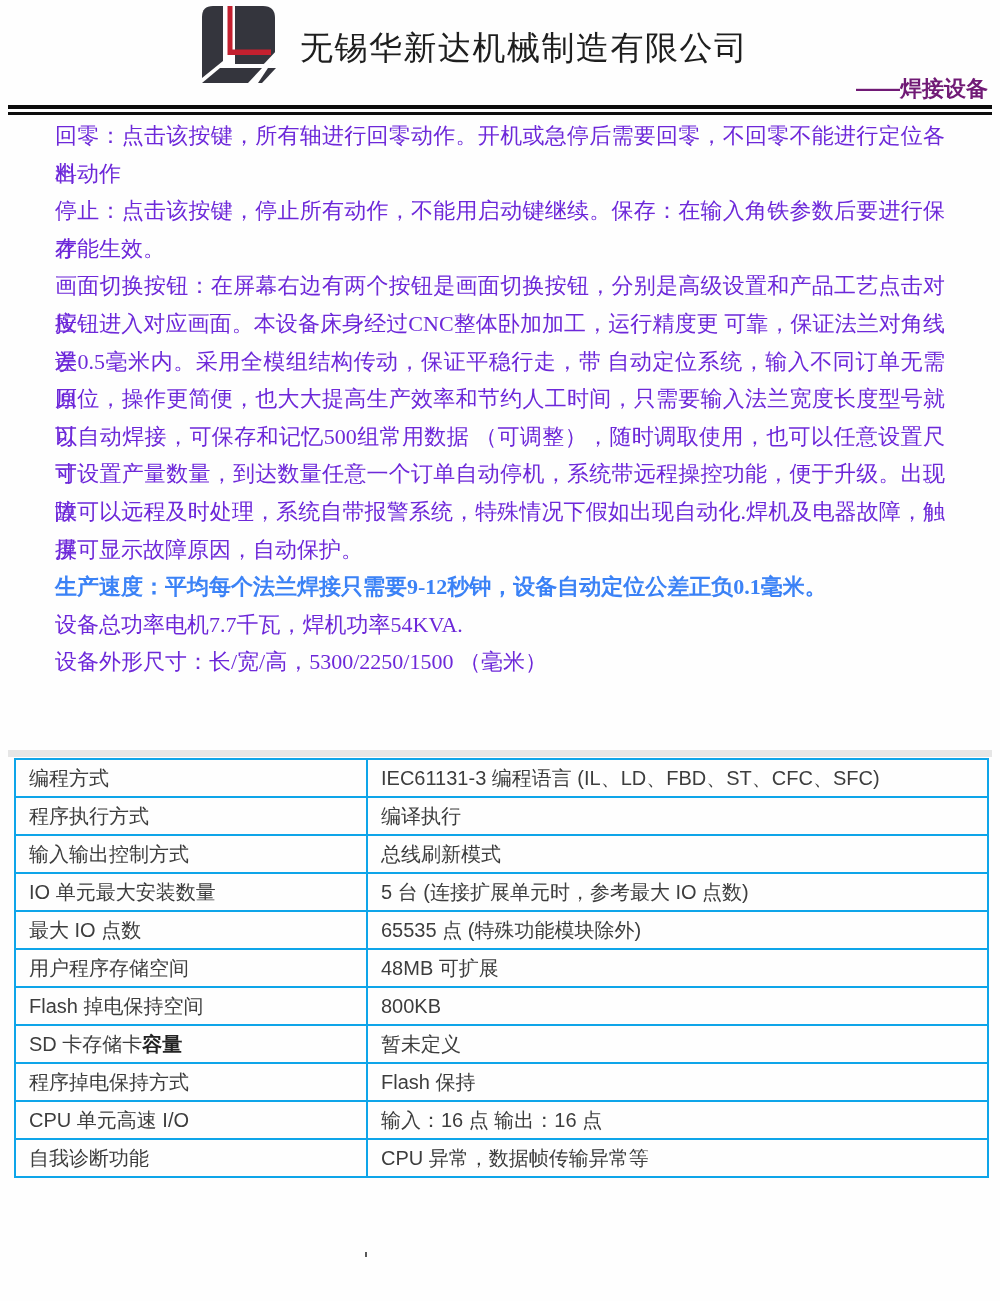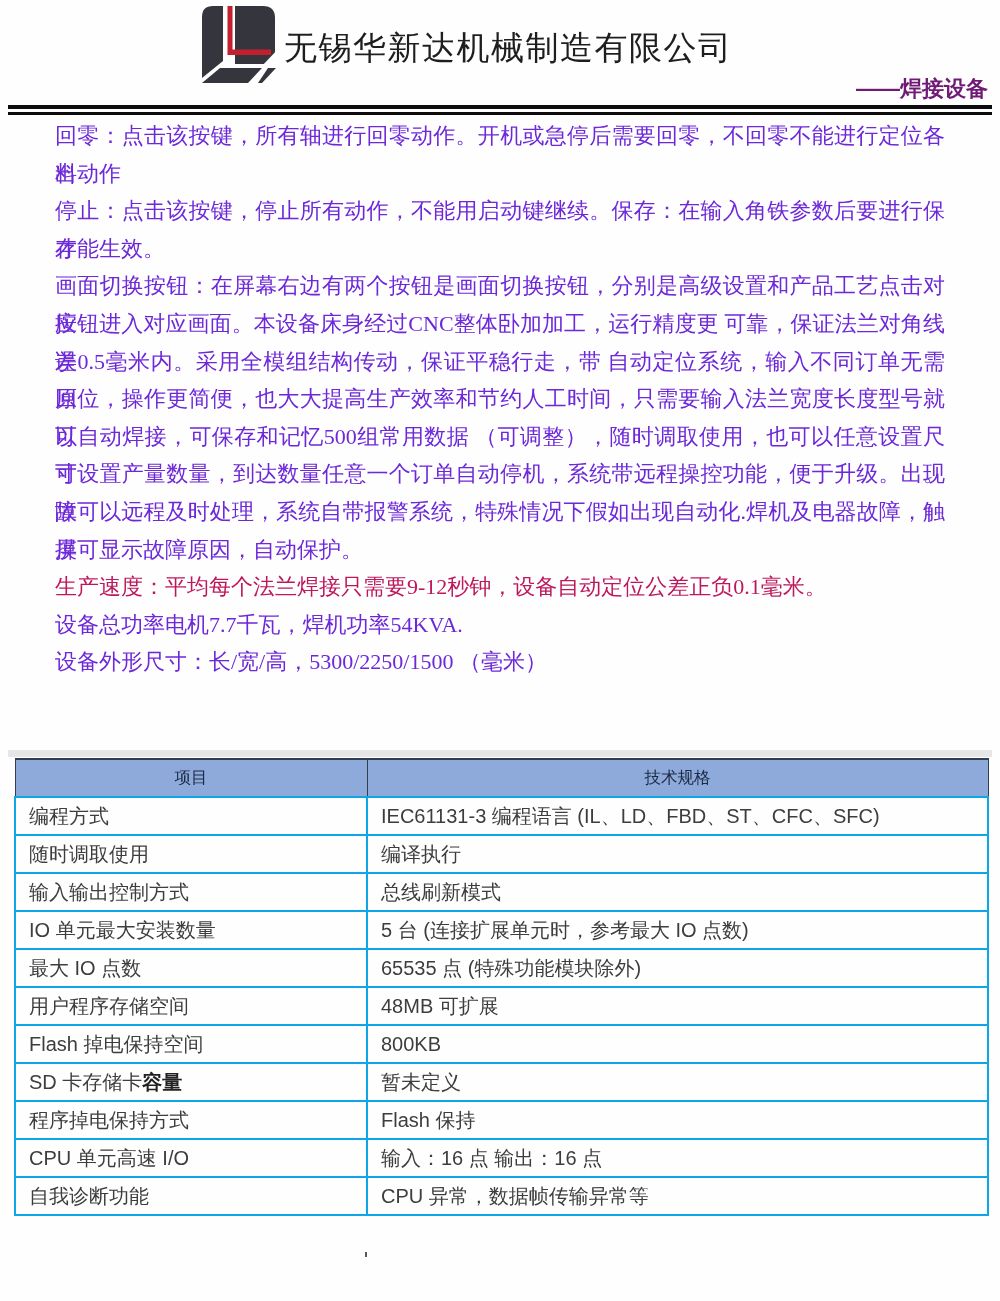--- a/index.html
+++ b/index.html
@@ -9,21 +9,21 @@
     width:1000px; height:1301px;
     background:#fefefe;
     font-family:"Liberation Serif","DejaVu Serif",serif;
     color:#0a0a0a;
     overflow:hidden;
   }
 
   
   .logo { position:absolute; left:198px; top:2px; width:82px; height:84px; }
   .company-name {
-    position:absolute; left:284px; top:26px;
+    position:absolute; left:300px; top:26px;
     font-family:"Liberation Sans","DejaVu Sans",sans-serif;
     font-size:33px; font-weight:400; letter-spacing:1.5px; color:#1e1e1e;
     white-space:nowrap;
   }
   .tagline {
     position:absolute; right:12px; top:74px;
     font-family:"Liberation Sans","DejaVu Sans",sans-serif;
     font-size:22px; font-weight:700; color:#701a75;
     white-space:nowrap;
   }
@@ -35,21 +35,21 @@
   .line {
     height:37.6px; line-height:37.6px;
     font-size:22px; color:#6d28d9;
     white-space:nowrap;
   }
   .line.justify {
     white-space:normal;
     text-align:justify;
     text-align-last:justify;
   }
-  .line.red { color:#be185d; font-weight:400; }
+  .line.red { color:#3b82f6; font-weight:700; }
 
   
   .pre-table-smear { position:absolute; left:8px; top:750px; width:984px; height:7px; background:#e6e6e6; }
   .spec-table {
     position:absolute; left:14px; top:758px; width:973px;
     border-collapse:collapse; table-layout:fixed;
     font-family:"Liberation Sans","DejaVu Sans",sans-serif;
   }
   .spec-table col.c1 { width:352px; }
   .spec-table col.c2 { width:621px; }
@@ -116,30 +116,26 @@
   </div>
 
   <div class="pre-table-smear"></div>
 
   <table class="spec-table">
     <colgroup>
         <col class="c1">
         <col class="c2">
       </colgroup>
     <tbody>
-        <tr>
-      <th>项目</th>
-      <th>技术规格</th>
-    </tr>
     <tr>
       <td>编程方式</td>
       <td>IEC61131-3 编程语言 (IL、LD、FBD、ST、CFC、SFC)</td>
     </tr>
     <tr>
-      <td>随时调取使用</td>
+      <td>程序执行方式</td>
       <td>编译执行</td>
     </tr>
     <tr>
       <td>输入输出控制方式</td>
       <td>总线刷新模式</td>
     </tr>
     <tr>
       <td>IO 单元最大安装数量</td>
       <td>5 台 (连接扩展单元时，参考最大 IO 点数)</td>
     </tr>

